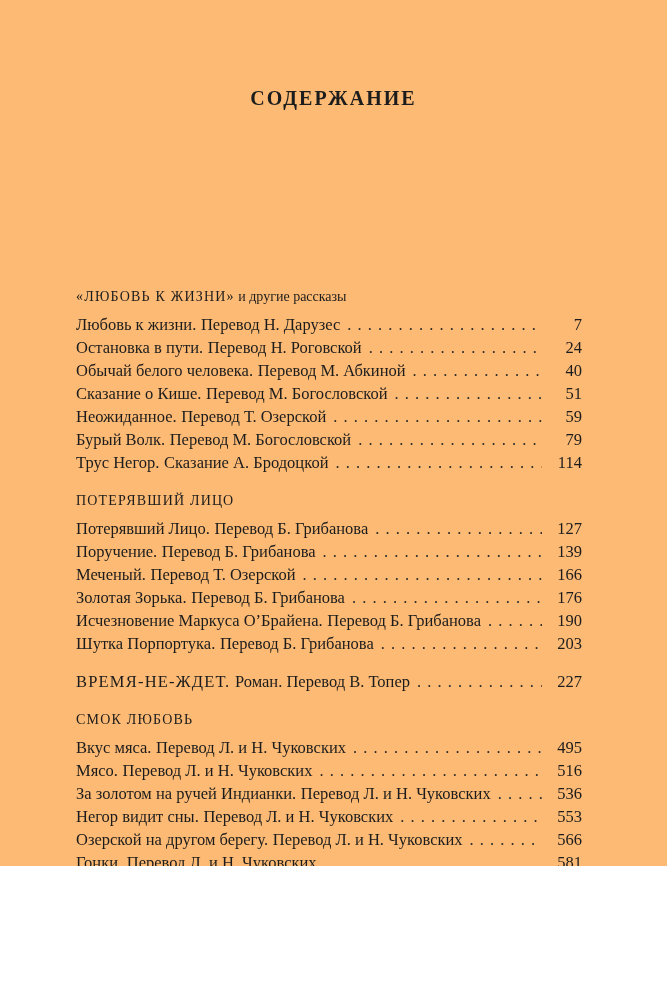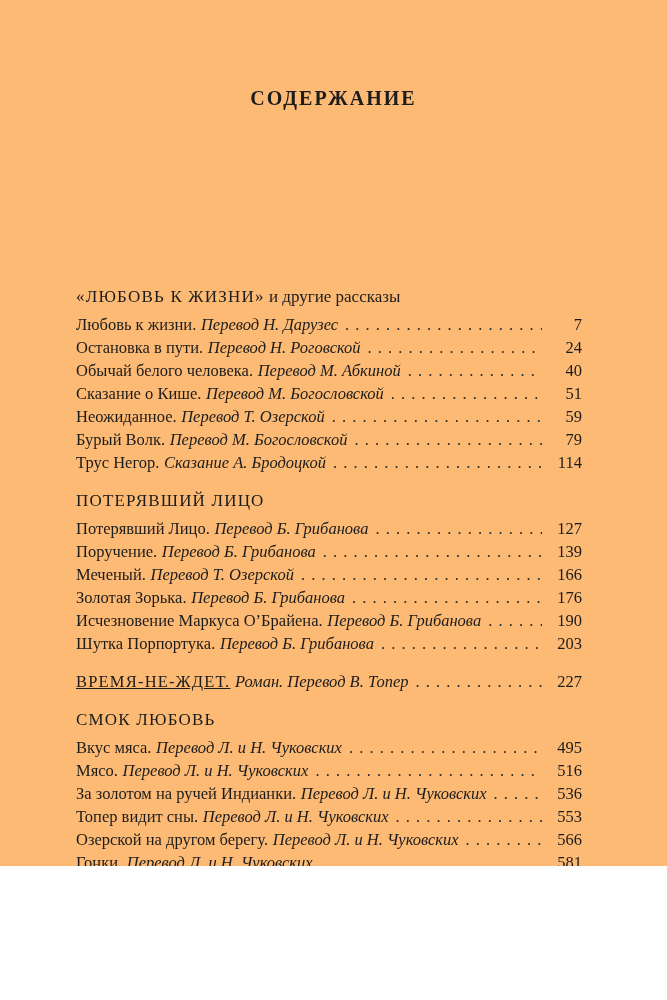--- a/index.html
+++ b/index.html
@@ -26,45 +26,43 @@
   }
   .toc {
     margin-top: 175px;
     margin-left: 76px;
     width: 506px;
   }
   .toc-section + .toc-section {
     margin-top: 15px;
   }
   .section-heading {
-    font-size: 17px;
+    font-size: 14px;
     line-height: 23px;
     margin-bottom: 5px;
     white-space: nowrap;
   }
   .heading-caps {
     letter-spacing: 1.2px;
   }
   .toc-entry {
     display: flex;
     align-items: flex-end;
     font-size: 16.5px;
     line-height: 23px;
     white-space: nowrap;
   }
   .entry-title {
     flex: 0 0 auto;
   }
   .entry-title.caps {
     letter-spacing: 1.2px;
-    text-decoration: underline;
   }
   .entry-translator {
     flex: 0 0 auto;
-    font-style: italic;
     margin-left: 0.28em;
   }
   .dot-leader {
     flex: 1 1 auto;
     overflow: hidden;
     margin-left: 7px;
     margin-right: 12px;
     min-width: 12px;
     color: #2a2a2a;
   }
@@ -202,21 +200,21 @@
           <span class="dot-leader"></span>
           <span class="entry-page">516</span>
         </div>
         <div class="toc-entry">
           <span class="entry-title">За золотом на ручей Индианки.</span>
           <span class="entry-translator">Перевод Л. и Н. Чуковских</span>
           <span class="dot-leader"></span>
           <span class="entry-page">536</span>
         </div>
         <div class="toc-entry">
-          <span class="entry-title">Топер видит сны.</span>
+          <span class="entry-title">Негор видит сны.</span>
           <span class="entry-translator">Перевод Л. и Н. Чуковских</span>
           <span class="dot-leader"></span>
           <span class="entry-page">553</span>
         </div>
         <div class="toc-entry">
           <span class="entry-title">Озерской на другом берегу.</span>
           <span class="entry-translator">Перевод Л. и Н. Чуковских</span>
           <span class="dot-leader"></span>
           <span class="entry-page">566</span>
         </div>

